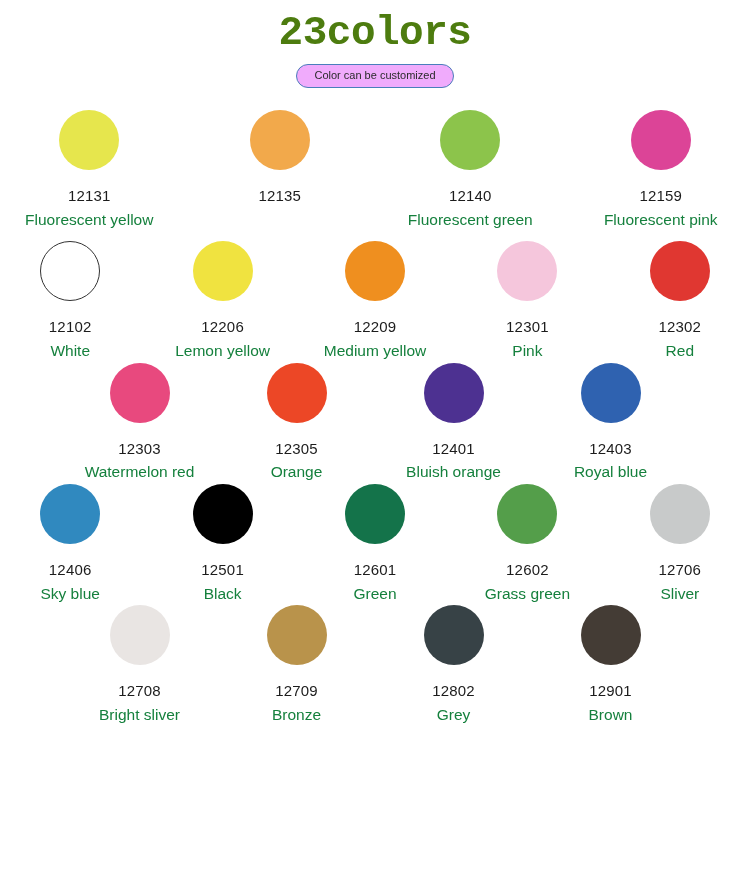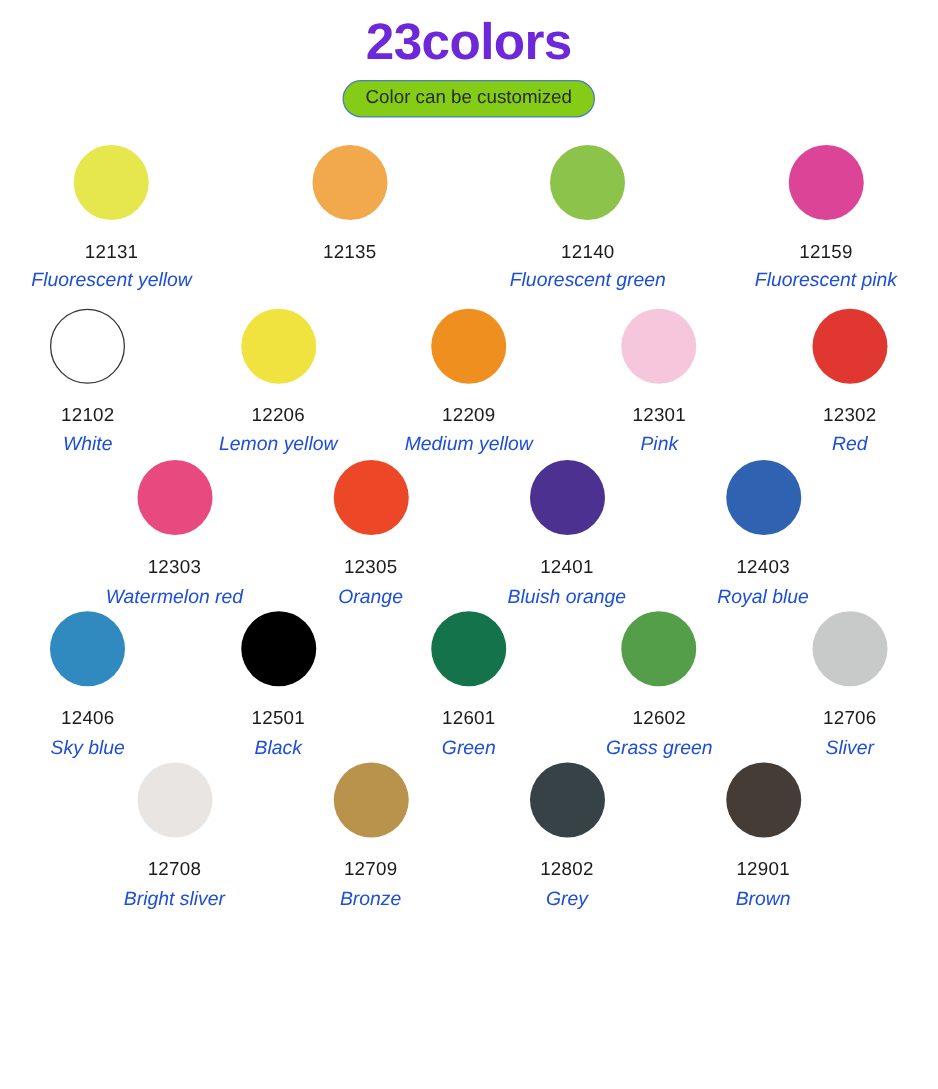--- a/index.html
+++ b/index.html
@@ -22,40 +22,40 @@
   
   .header {
     width: 100%;
     padding-top: 8px;
     text-align: center;
   }
 
   .title {
     font-size: 41px;
     font-weight: bold;
-    color: #6d28d9;
+    color: #4d7c0f;
     letter-spacing: -0.5px;
     line-height: 1.25;
-    font-family: Liberation Sans, sans-serif;
+    font-family: Liberation Mono, monospace;
   }
 
   .badge-wrap {
     margin-top: 5px;
     display: flex;
     justify-content: center;
   }
 
   .badge {
     display: inline-block;
     border: 1.5px solid #4a7ebb;
     border-radius: 20px;
     padding: 3px 17px 4px 17px;
-    font-size: 15px;
+    font-size: 11px;
     color: #2b2b2b;
-    background: #84cc16;
+    background: #f0abfc;
     line-height: 1.35;
     white-space: nowrap;
   }
 
   
   .rows {
     margin-top: 22px;
     display: flex;
     flex-direction: column;
   }
@@ -93,24 +93,23 @@
     margin-top: 15px;
     font-size: 15px;
     color: #1c1c1c;
     line-height: 1.45;
     letter-spacing: 0.2px;
   }
 
   .name {
     margin-top: 2px;
     font-size: 15.5px;
-    color: #1d4ed8;
+    color: #15803d;
     line-height: 1.45;
     white-space: nowrap;
-    font-style: italic;
   }
 
   .row-1 { margin-bottom: 12px; }
   .row-2, .row-3, .row-4 { margin-bottom: 10px; gap: 12px; }
   .row-5 { margin-bottom: 0; }
 </style>
 </head>
 <body>
 
 <div id="page">

